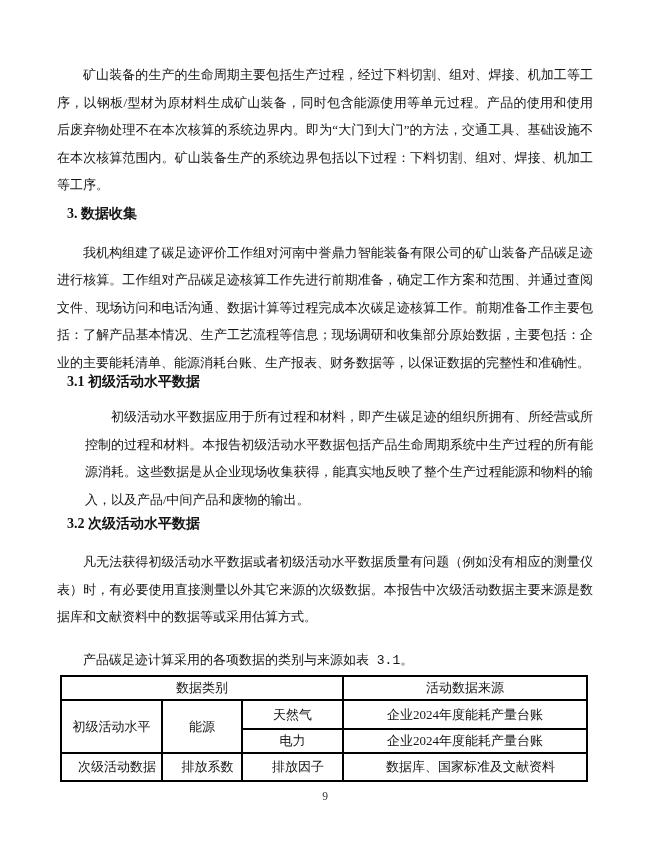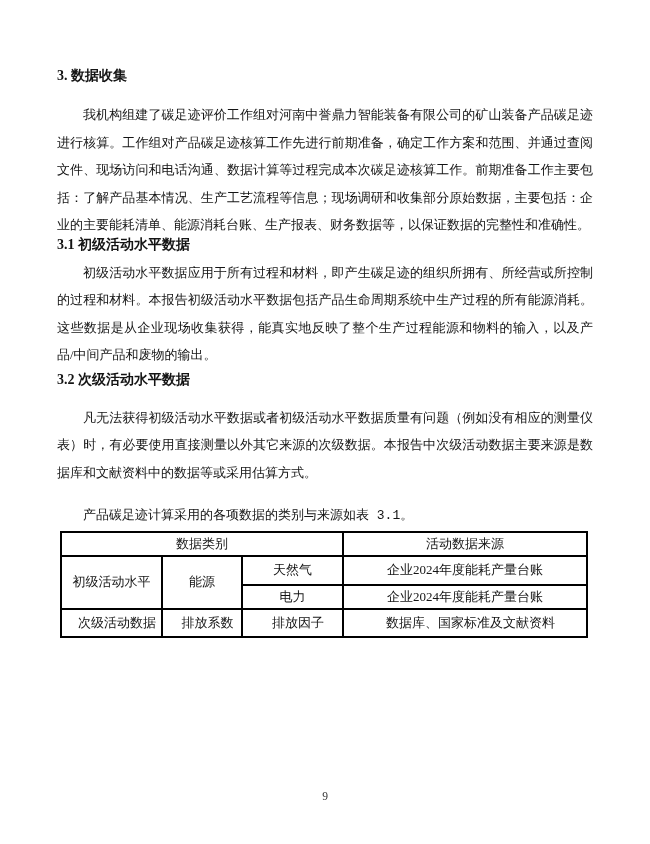--- a/index.html
+++ b/index.html
@@ -26,28 +26,28 @@
   .para {
     font-size: 13px;
     line-height: 27.5px;
     text-align: justify;
     text-justify: inter-ideograph;
     text-indent: 2em;
     margin: 0;
     word-break: break-all;
   }
   .para.p2 { margin-top: 14px; }
-  .para.p3 { margin-top: 3px; }
+  .para.p3 { margin-top: 3px; margin-left: 28px; }
   .para.p4 { margin-top: 13px; }
   .para.p5 { margin-top: 16px; font-family: Liberation Mono, monospace; }
   .heading {
     font-size: 14px;
     font-weight: bold;
     line-height: 22px;
-    margin: 0;
+    margin: 10px;
   }
   .heading.h3  { margin-top: 4px; }
   .heading.h31 { margin-top: -5px; }
   .heading.h32 { margin-top: 0; }
   .table-caption {
     font-size: 13px;
     font-weight: bold;
     line-height: 20px;
     text-align: center;
     margin: 0;
@@ -82,20 +82,21 @@
     font-size: 11.5px;
     color: #333333;
   }
 </style>
 </head>
 <body>
 
 <div class="page">
   <div class="content">
 
+    <p class="para p1">矿山装备的生产的生命周期主要包括生产过程，经过下料切割、组对、焊接、机加工等工序，以钢板/型材为原材料生成矿山装备，同时包含能源使用等单元过程。产品的使用和使用后废弃物处理不在本次核算的系统边界内。即为“大门到大门”的方法，交通工具、基础设施不在本次核算范围内。矿山装备生产的系统边界包括以下过程：下料切割、组对、焊接、机加工等工序。</p>
 
     <h3 class="heading h3">3. 数据收集</h3>
 
     <p class="para p2">我机构组建了碳足迹评价工作组对河南中誉鼎力智能装备有限公司的矿山装备产品碳足迹进行核算。工作组对产品碳足迹核算工作先进行前期准备，确定工作方案和范围、并通过查阅文件、现场访问和电话沟通、数据计算等过程完成本次碳足迹核算工作。前期准备工作主要包括：了解产品基本情况、生产工艺流程等信息；现场调研和收集部分原始数据，主要包括：企业的主要能耗清单、能源消耗台账、生产报表、财务数据等，以保证数据的完整性和准确性。</p>
 
     <h3 class="heading h31">3.1 初级活动水平数据</h3>
 
     <p class="para p3">初级活动水平数据应用于所有过程和材料，即产生碳足迹的组织所拥有、所经营或所控制的过程和材料。本报告初级活动水平数据包括产品生命周期系统中生产过程的所有能源消耗。这些数据是从企业现场收集获得，能真实地反映了整个生产过程能源和物料的输入，以及产品/中间产品和废物的输出。</p>
 
     <h3 class="heading h32">3.2 次级活动水平数据</h3>

